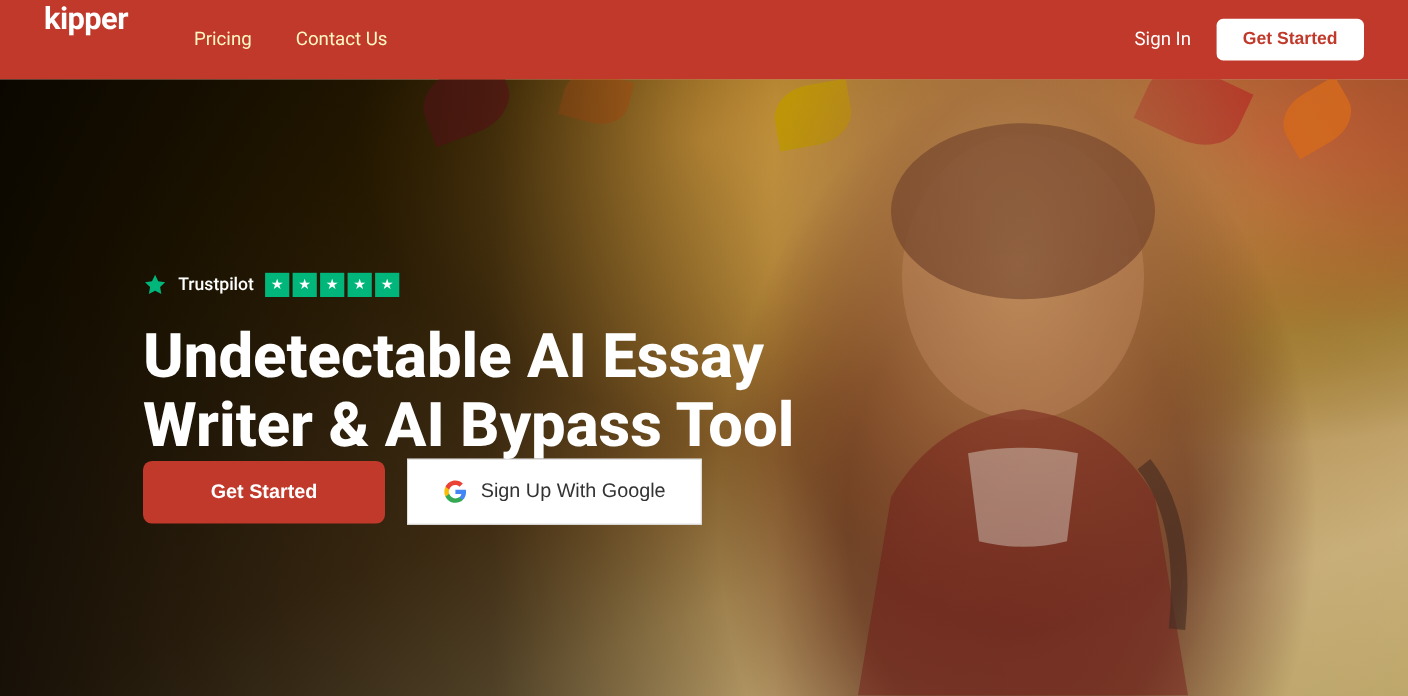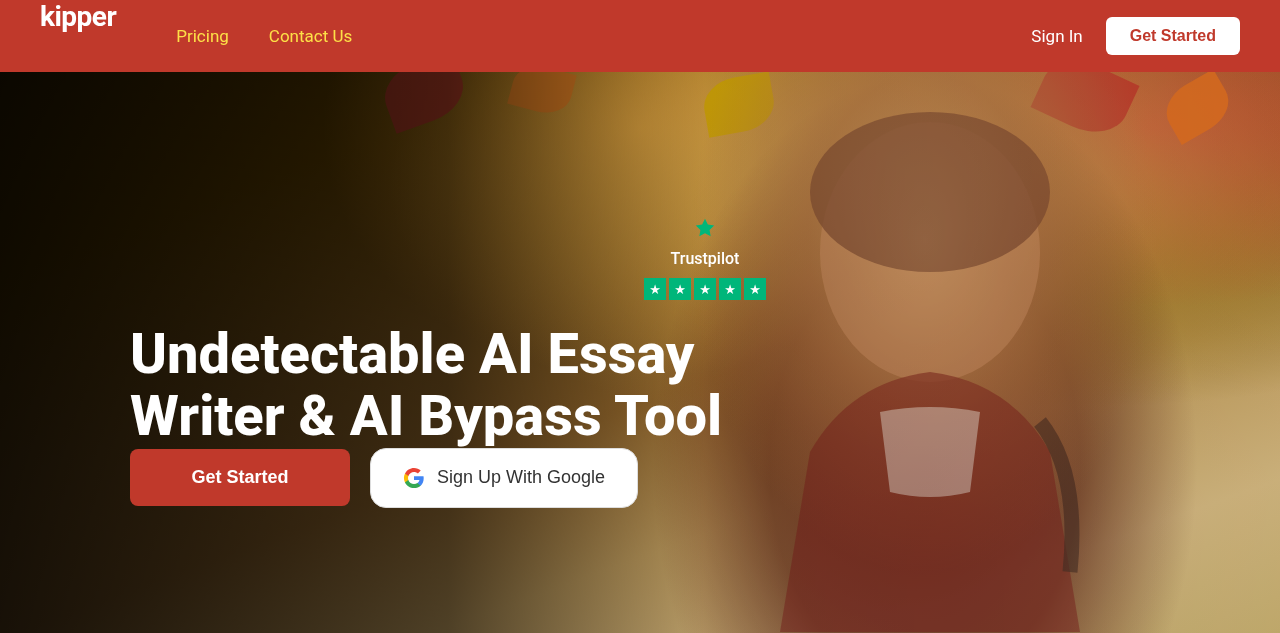--- a/index.html
+++ b/index.html
@@ -35,21 +35,21 @@
     }
 
     .nav-links {
       display: flex;
       align-items: center;
       gap: 40px;
       flex: 1;
     }
 
     .nav-link {
-      color: #fde047;
+      color: #fef9c3;
       font-size: 17px;
       font-weight: 400;
       text-decoration: none;
       cursor: pointer;
     }
 
     .nav-right {
       display: flex;
       align-items: center;
       gap: 23px;
@@ -141,21 +141,20 @@
       justify-content: center;
       padding-left: 130px;
       padding-top: 20px;
     }
 
     .trustpilot-badge {
       display: flex;
       align-items: center;
       gap: 10px;
       margin-bottom: 24px;
-      flex-direction: column;
     }
 
     .trustpilot-icon {
       width: 22px;
       height: 22px;
     }
 
     .trustpilot-text {
       color: #ffffff;
       font-size: 16px;
@@ -210,27 +209,26 @@
       font-weight: 600;
       cursor: pointer;
       min-width: 220px;
       text-align: center;
     }
 
     .btn-google {
       background-color: #ffffff;
       color: #333333;
       border: 1px solid #dddddd;
-      border-radius: 16px;
+      border-radius: 0;
       padding: 18px 32px;
       font-size: 18px;
       font-weight: 500;
       cursor: pointer;
       display: flex;
-      align-items: center;
       gap: 12px;
       min-width: 240px;
     }
 
     .google-icon {
       width: 22px;
       height: 22px;
       flex-shrink: 0;
     }
 

